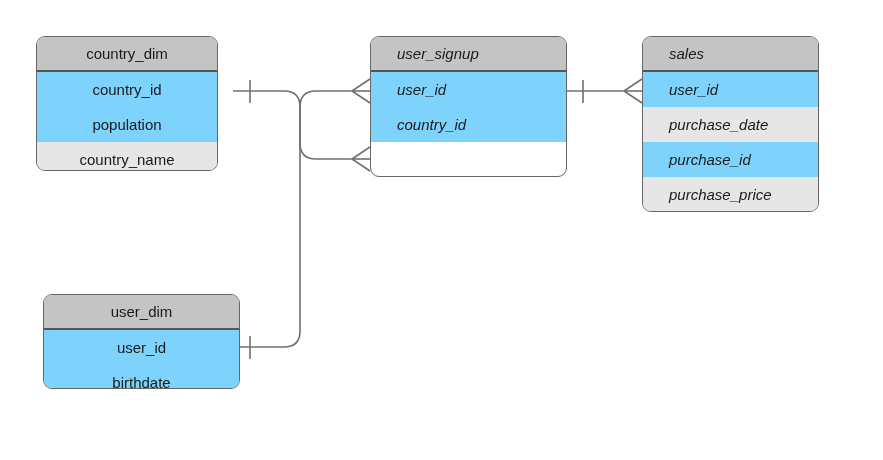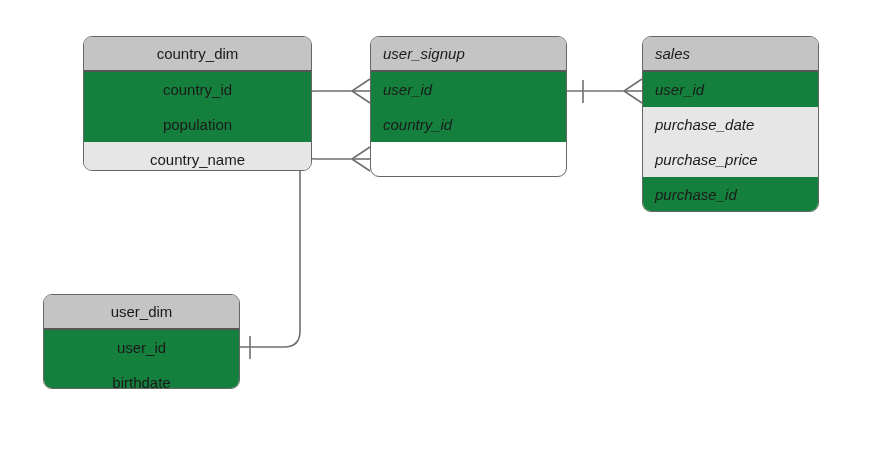--- a/index.html
+++ b/index.html
@@ -41,34 +41,34 @@
     line-height: 35px;
     font-size: 15px;
     color: #1a1a1a;
     white-space: nowrap;
     overflow: hidden;
   }
   .entity-row.shaded {
     background: #e6e6e6;
   }
   .entity-row.plain {
-    background: #15803d;
+    background: #7dd3fc;
   }
   
   .style-center .entity-header,
   .style-center .entity-row {
     text-align: center;
     font-style: normal;
   }
   
   .style-left .entity-header,
   .style-left .entity-row {
     text-align: left;
     font-style: italic;
-    padding-left: 12px;
+    padding-left: 26px;
   }
   #connector-layer {
     position: absolute;
     left: 0;
     top: 0;
     width: 883px;
     height: 460px;
     pointer-events: none;
   }
   #connector-layer path,
@@ -109,39 +109,39 @@
 
     <g>
       <path d="M 567 91 L 624 91"></path>
       <line x1="583" y1="80" x2="583" y2="103"></line>
       <path d="M 624 91 L 642 79"></path>
       <path d="M 624 91 L 642 91"></path>
       <path d="M 624 91 L 642 103"></path>
     </g>
   </svg>
 
-  <div class="entity style-center" style="left:36px; top:36px; width:229px; height:135px;margin-left:47px;">
+  <div class="entity style-center" style="left:36px; top:36px; width:182px; height:135px;">
     <div class="entity-header">country_dim</div>
     <div class="entity-row plain">country_id</div>
     <div class="entity-row plain">population</div>
     <div class="entity-row shaded">country_name</div>
   </div>
 
   <div class="entity style-left" style="left:370px; top:36px; width:197px; height:141px;">
     <div class="entity-header">user_signup</div>
     <div class="entity-row plain">user_id</div>
     <div class="entity-row plain">country_id</div>
   </div>
 
   <div class="entity style-left" style="left:642px; top:36px; width:177px; height:176px;">
     <div class="entity-header">sales</div>
     <div class="entity-row plain">user_id</div>
     <div class="entity-row shaded">purchase_date</div>
+    <div class="entity-row plain">purchase_id</div>
     <div class="entity-row shaded">purchase_price</div>
-    <div class="entity-row plain">purchase_id</div>
   </div>
 
   <div class="entity style-center" style="left:43px; top:294px; width:197px; height:95px;">
     <div class="entity-header">user_dim</div>
     <div class="entity-row plain">user_id</div>
     <div class="entity-row plain">birthdate</div>
     <div class="entity-row shaded">adress</div>
   </div>
 
 </div>

